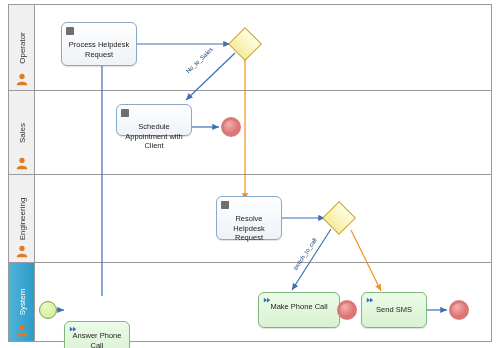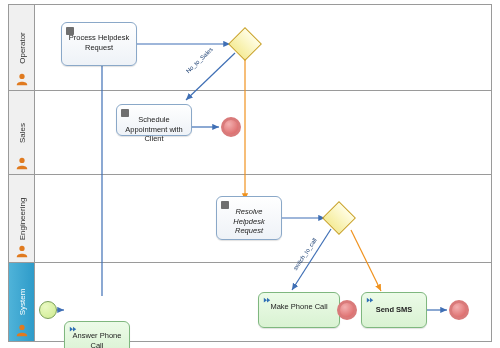--- a/index.html
+++ b/index.html
@@ -61,21 +61,21 @@
   .task{
     position:absolute;
     box-sizing:border-box;
     border:1px solid #8aa8c8;
     border-radius:6px;
     background:linear-gradient(to bottom,#ffffff 0%,#eef2f7 100%);
     font-size:7.5px;
     color:#222;
     text-align:center;
     line-height:1.28;
-    padding-top:10px;
+    padding-top:17px;
     box-shadow:0 1px 1px rgba(0,0,0,.12);
   }
   .task.green{
     border:1px solid #7fb77f;
     background:linear-gradient(to bottom,#ecfbe8 0%,#d9f2d2 100%);
   }
   .task .ticon{
     position:absolute;
     left:4px; top:4px;
     width:8px;height:8px;
@@ -214,21 +214,21 @@
     <span class="tlabel">Process Helpdesk Request</span>
   </div>
 
   <div class="task" style="left:116px;top:104px;width:76px;height:32px;">
     <svg class="ticon" viewBox="0 0 10 10">
       <rect x="0" y="0" width="10" height="10" rx="1" fill="#6f6f6f"></rect>
     </svg>
     <span class="tlabel">Schedule Appointment with Client</span>
   </div>
 
-  <div class="task" style="left:216px;top:196px;width:66px;height:44px;font-style:italic;">
+  <div class="task" style="left:216px;top:196px;width:66px;height:44px;">
     <svg class="ticon" viewBox="0 0 10 10">
       <rect x="0" y="0" width="10" height="10" rx="1" fill="#6f6f6f"></rect>
     </svg>
     <span class="tlabel">Resolve Helpdesk Request</span>
   </div>
 
   <div class="task green" style="left:64px;top:292px;width:66px;height:36px;padding-top:9px;margin-top:29px;">
     <svg class="ticon" viewBox="0 0 10 10">
       <path d="M1 1 L5 4 L1 7 Z" fill="#2f6fb5"></path>
         <path d="M5 1 L9 4 L5 7 Z" fill="#2f6fb5"></path>
@@ -237,21 +237,21 @@
   </div>
 
   <div class="task green" style="left:258px;top:292px;width:82px;height:36px;padding-top:9px;">
     <svg class="ticon" viewBox="0 0 10 10">
       <path d="M1 1 L5 4 L1 7 Z" fill="#2f6fb5"></path>
         <path d="M5 1 L9 4 L5 7 Z" fill="#2f6fb5"></path>
     </svg>
     <span class="tlabel">Make Phone Call</span>
   </div>
 
-  <div class="task green" style="left:361px;top:292px;width:66px;height:36px;padding-top:12px;font-weight:bold;">
+  <div class="task green" style="left:361px;top:292px;width:66px;height:36px;padding-top:12px;">
     <svg class="ticon" viewBox="0 0 10 10">
       <path d="M1 1 L5 4 L1 7 Z" fill="#2f6fb5"></path>
         <path d="M5 1 L9 4 L5 7 Z" fill="#2f6fb5"></path>
     </svg>
     <span class="tlabel">Send SMS</span>
   </div>
 
   <div class="gateway" style="left:233px;top:32px;"></div>
   <div class="gateway" style="left:327px;top:206px;"></div>
 

